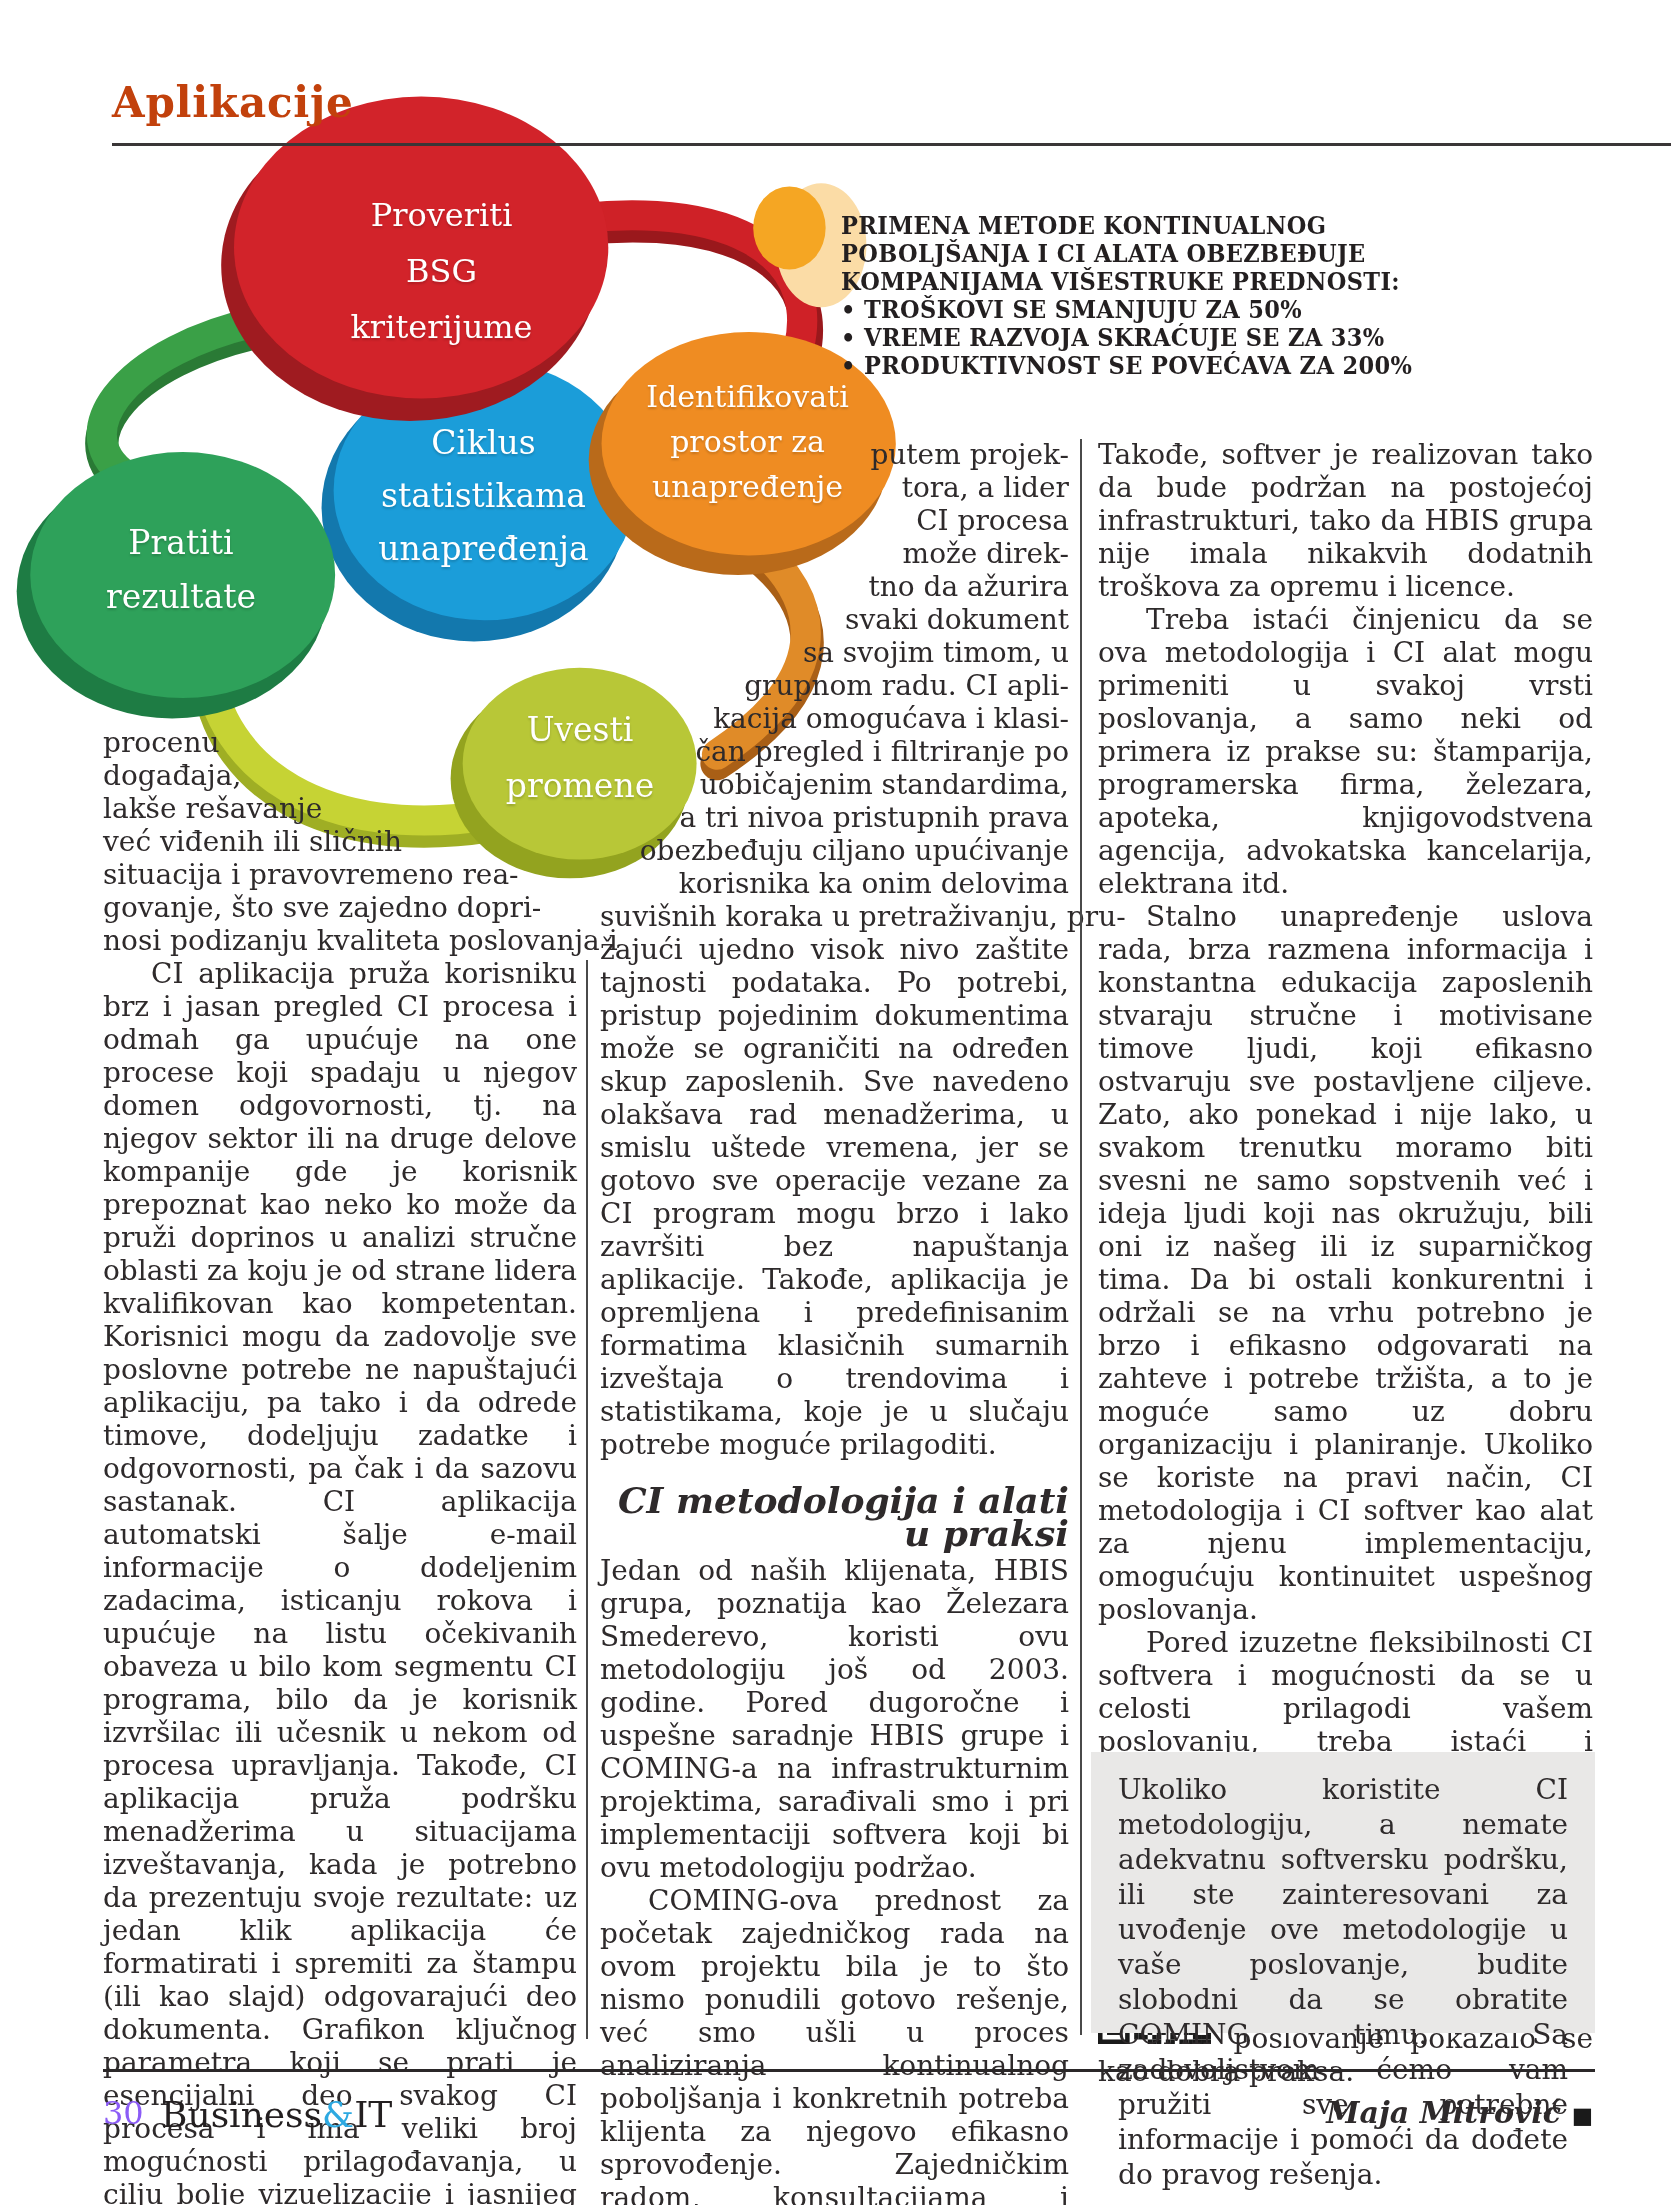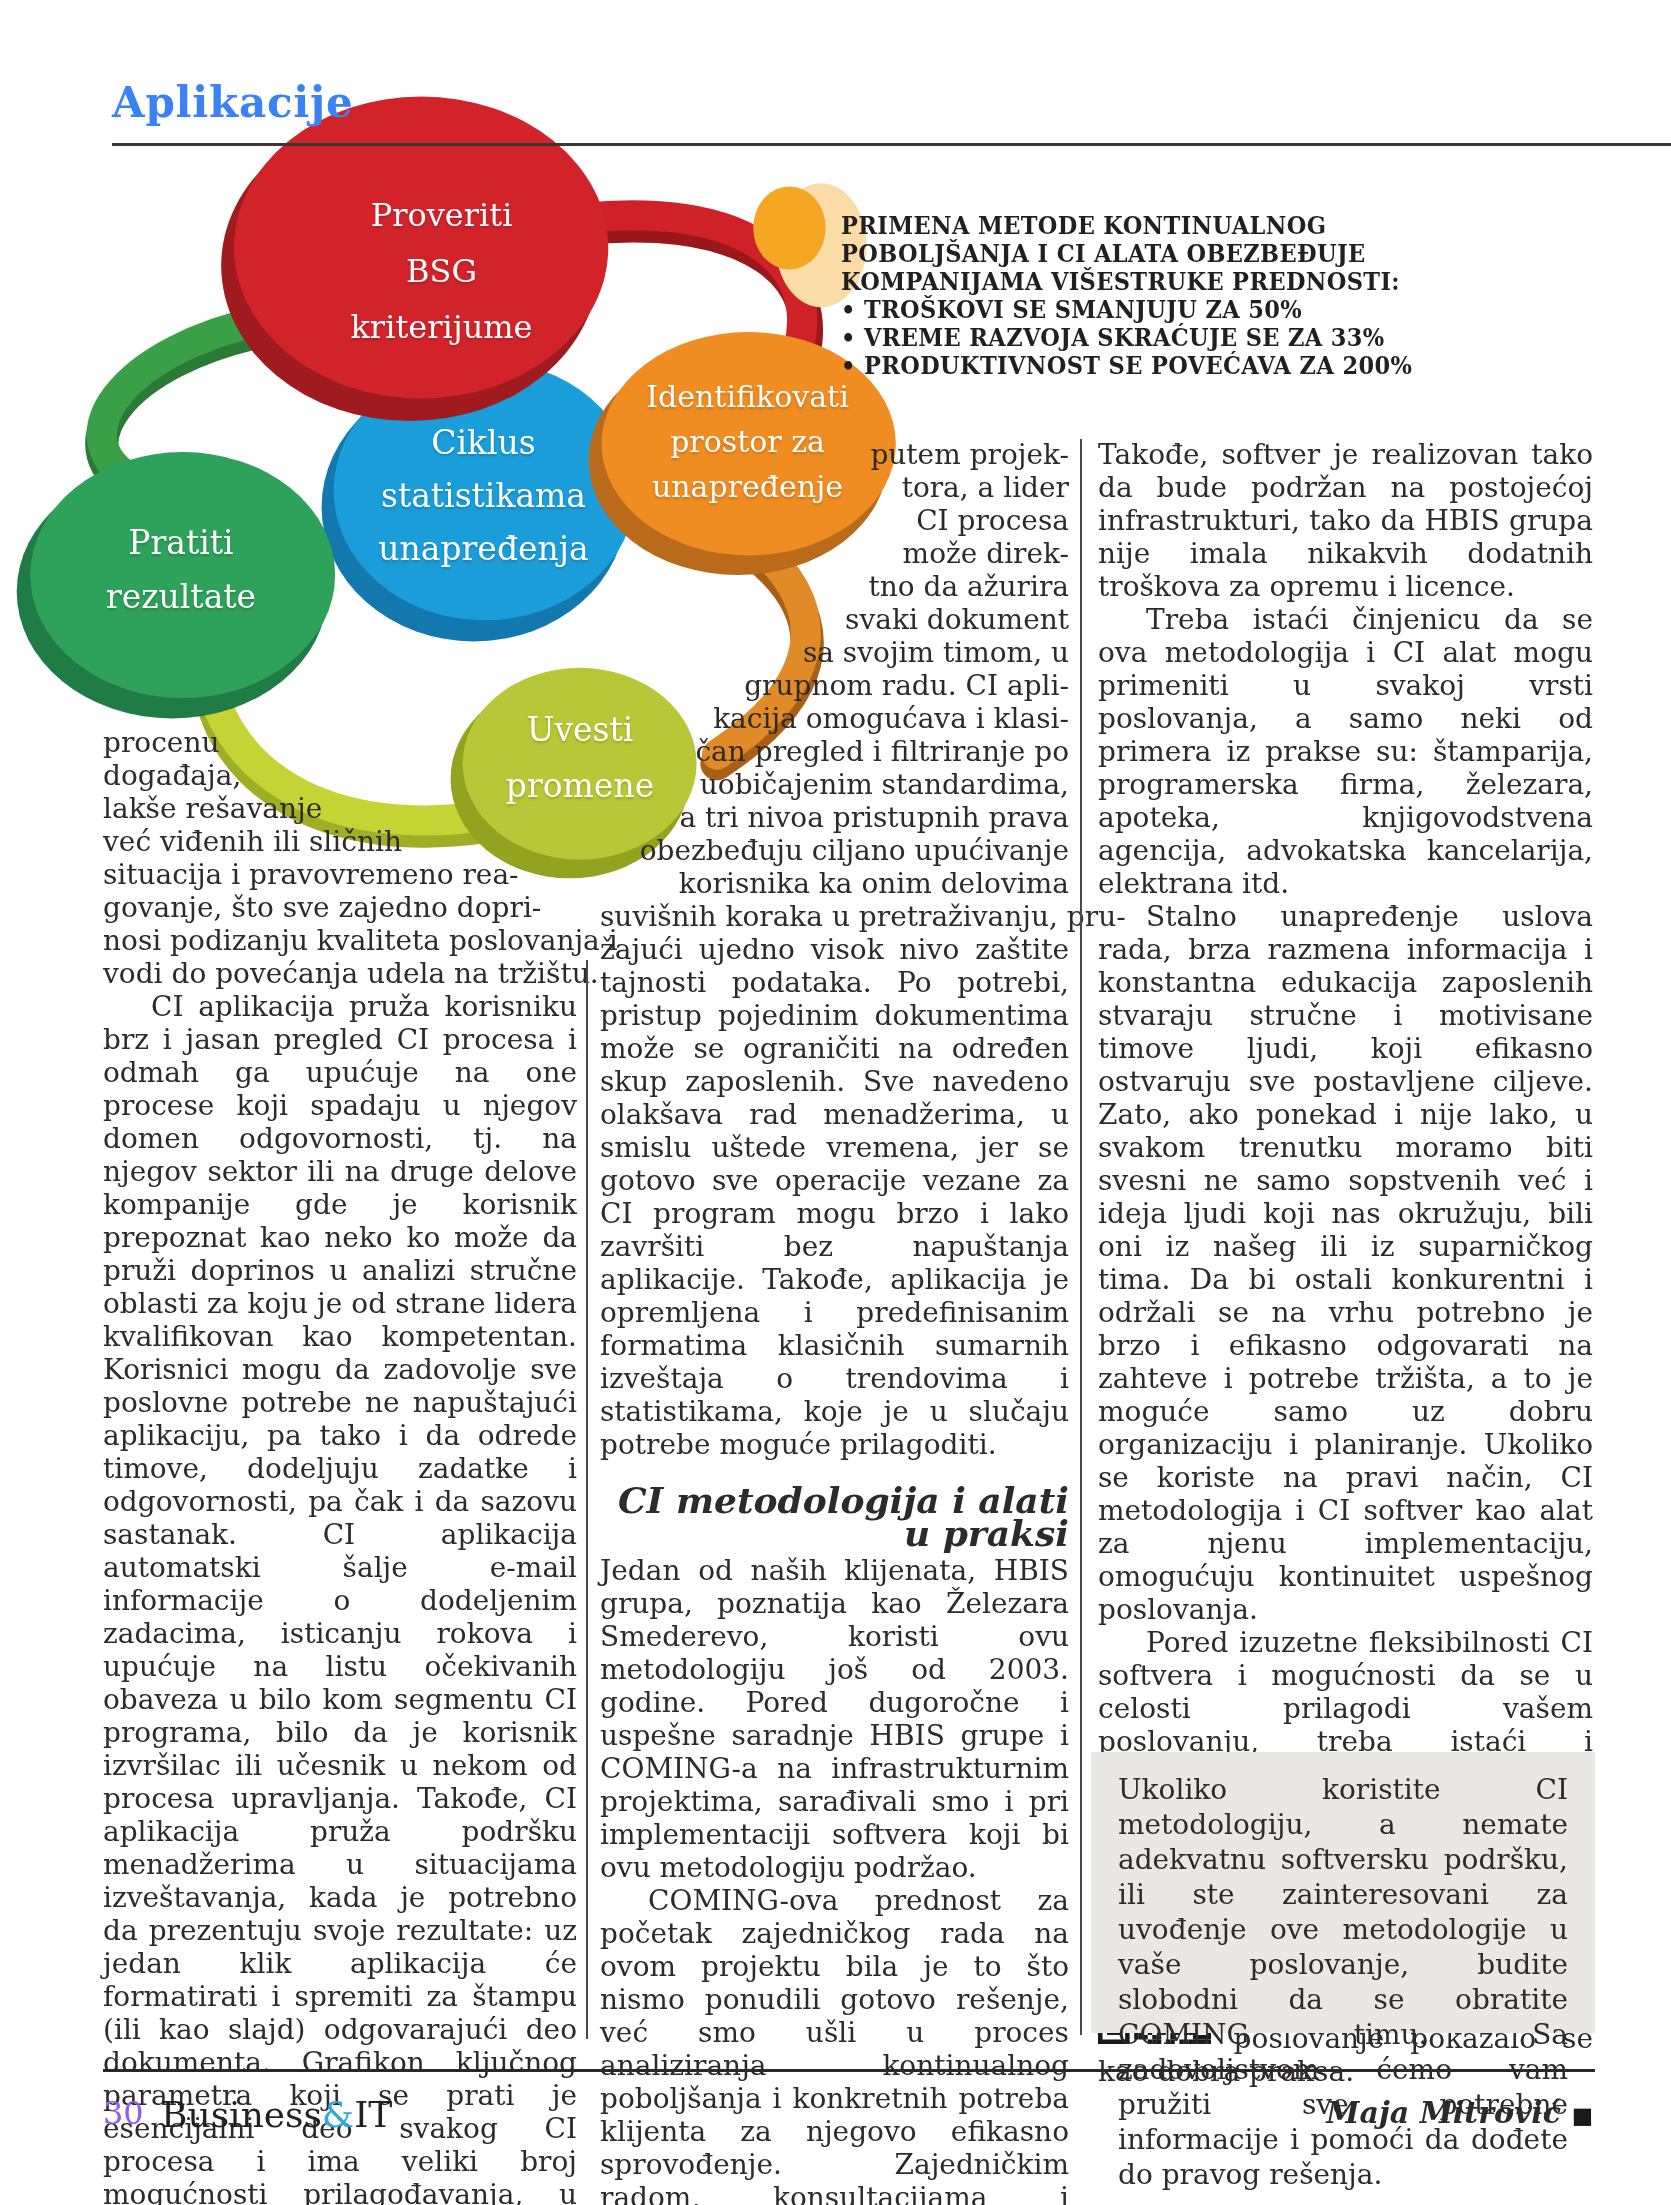--- a/index.html
+++ b/index.html
@@ -3,21 +3,21 @@
 <meta charset="utf-8">
 <style>
   html,body{margin:0;padding:0;}
   body{
     width:1671px;height:2205px;position:relative;background:#ffffff;
     font-family:"DejaVu Serif", serif;color:#2e2a2b;overflow:hidden;
   }
   .abs{position:absolute;}
 
   
-  .section-title{left:112px;top:78px;font-size:42px;font-weight:bold;color:#3b82f6;letter-spacing:0.8px;}
+  .section-title{left:112px;top:78px;font-size:42px;font-weight:bold;color:#c2410c;letter-spacing:0.8px;}
   .header-rule{left:112px;top:143px;width:1559px;height:3px;background:#3a3637;}
 
   
   .headline{left:841px;top:212px;}
   .hl-line{font-family:"DejaVu Serif",serif;font-weight:bold;font-size:25px;line-height:28px;
     color:#231f20;white-space:nowrap;transform:scaleX(.9);transform-origin:left;letter-spacing:0.4px;}
 
   
   svg.diagram{left:0;top:0;}
   .node-label{position:absolute;text-align:center;color:#ffffff;font-weight:normal;
@@ -147,21 +147,20 @@
 
 <div class="col left-col abs">
   <div>
       <div class="wl">procenu</div>
       <div class="wl">događaja,</div>
       <div class="wl">lakše rešavanje</div>
       <div class="wl">već viđenih ili sličnih</div>
       <div class="wl">situacija i pravovremeno rea-</div>
       <div class="wl">govanje, što sve zajedno dopri-</div>
       <div class="wl">nosi podizanju kvaliteta poslovanja i</div>
-      <div class="wl">vodi do povećanja udela na tržištu.</div>
     </div>
   <div>
       <p class="ind">CI aplikacija pruža korisniku brz i jasan pregled CI procesa i odmah ga upućuje na one procese koji spadaju u njegov domen odgovornosti, tj. na njegov sektor ili na druge delove kompanije gde je korisnik prepoznat kao neko ko može da pruži doprinos u analizi stručne oblasti za koju je od strane lidera kvalifikovan kao kompetentan. Korisnici mogu da zadovolje sve poslovne potrebe ne napuštajući aplikaciju, pa tako i da odrede timove, dodeljuju zadatke i odgovornosti, pa čak i da sazovu sastanak. CI aplikacija automatski šalje e-mail informacije o dodeljenim zadacima, isticanju rokova i upućuje na listu očekivanih obaveza u bilo kom segmentu CI programa, bilo da je korisnik izvršilac ili učesnik u nekom od procesa upravljanja. Takođe, CI aplikacija pruža podršku menadžerima u situacijama izveštavanja, kada je potrebno da prezentuju svoje rezultate: uz jedan klik aplikacija će formatirati i spremiti za štampu (ili kao slajd) odgovarajući deo dokumenta. Grafikon ključnog parametra koji se prati je esencijalni deo svakog CI procesa i ima veliki broj mogućnosti prilagođavanja, u cilju bolje vizuelizacije i jasnijeg pregleda.</p>
     </div>
 </div>
 
 <div class="divider div-left abs"></div>
 
 <div class="col mid-col abs">
   <div class="wrap-right">

